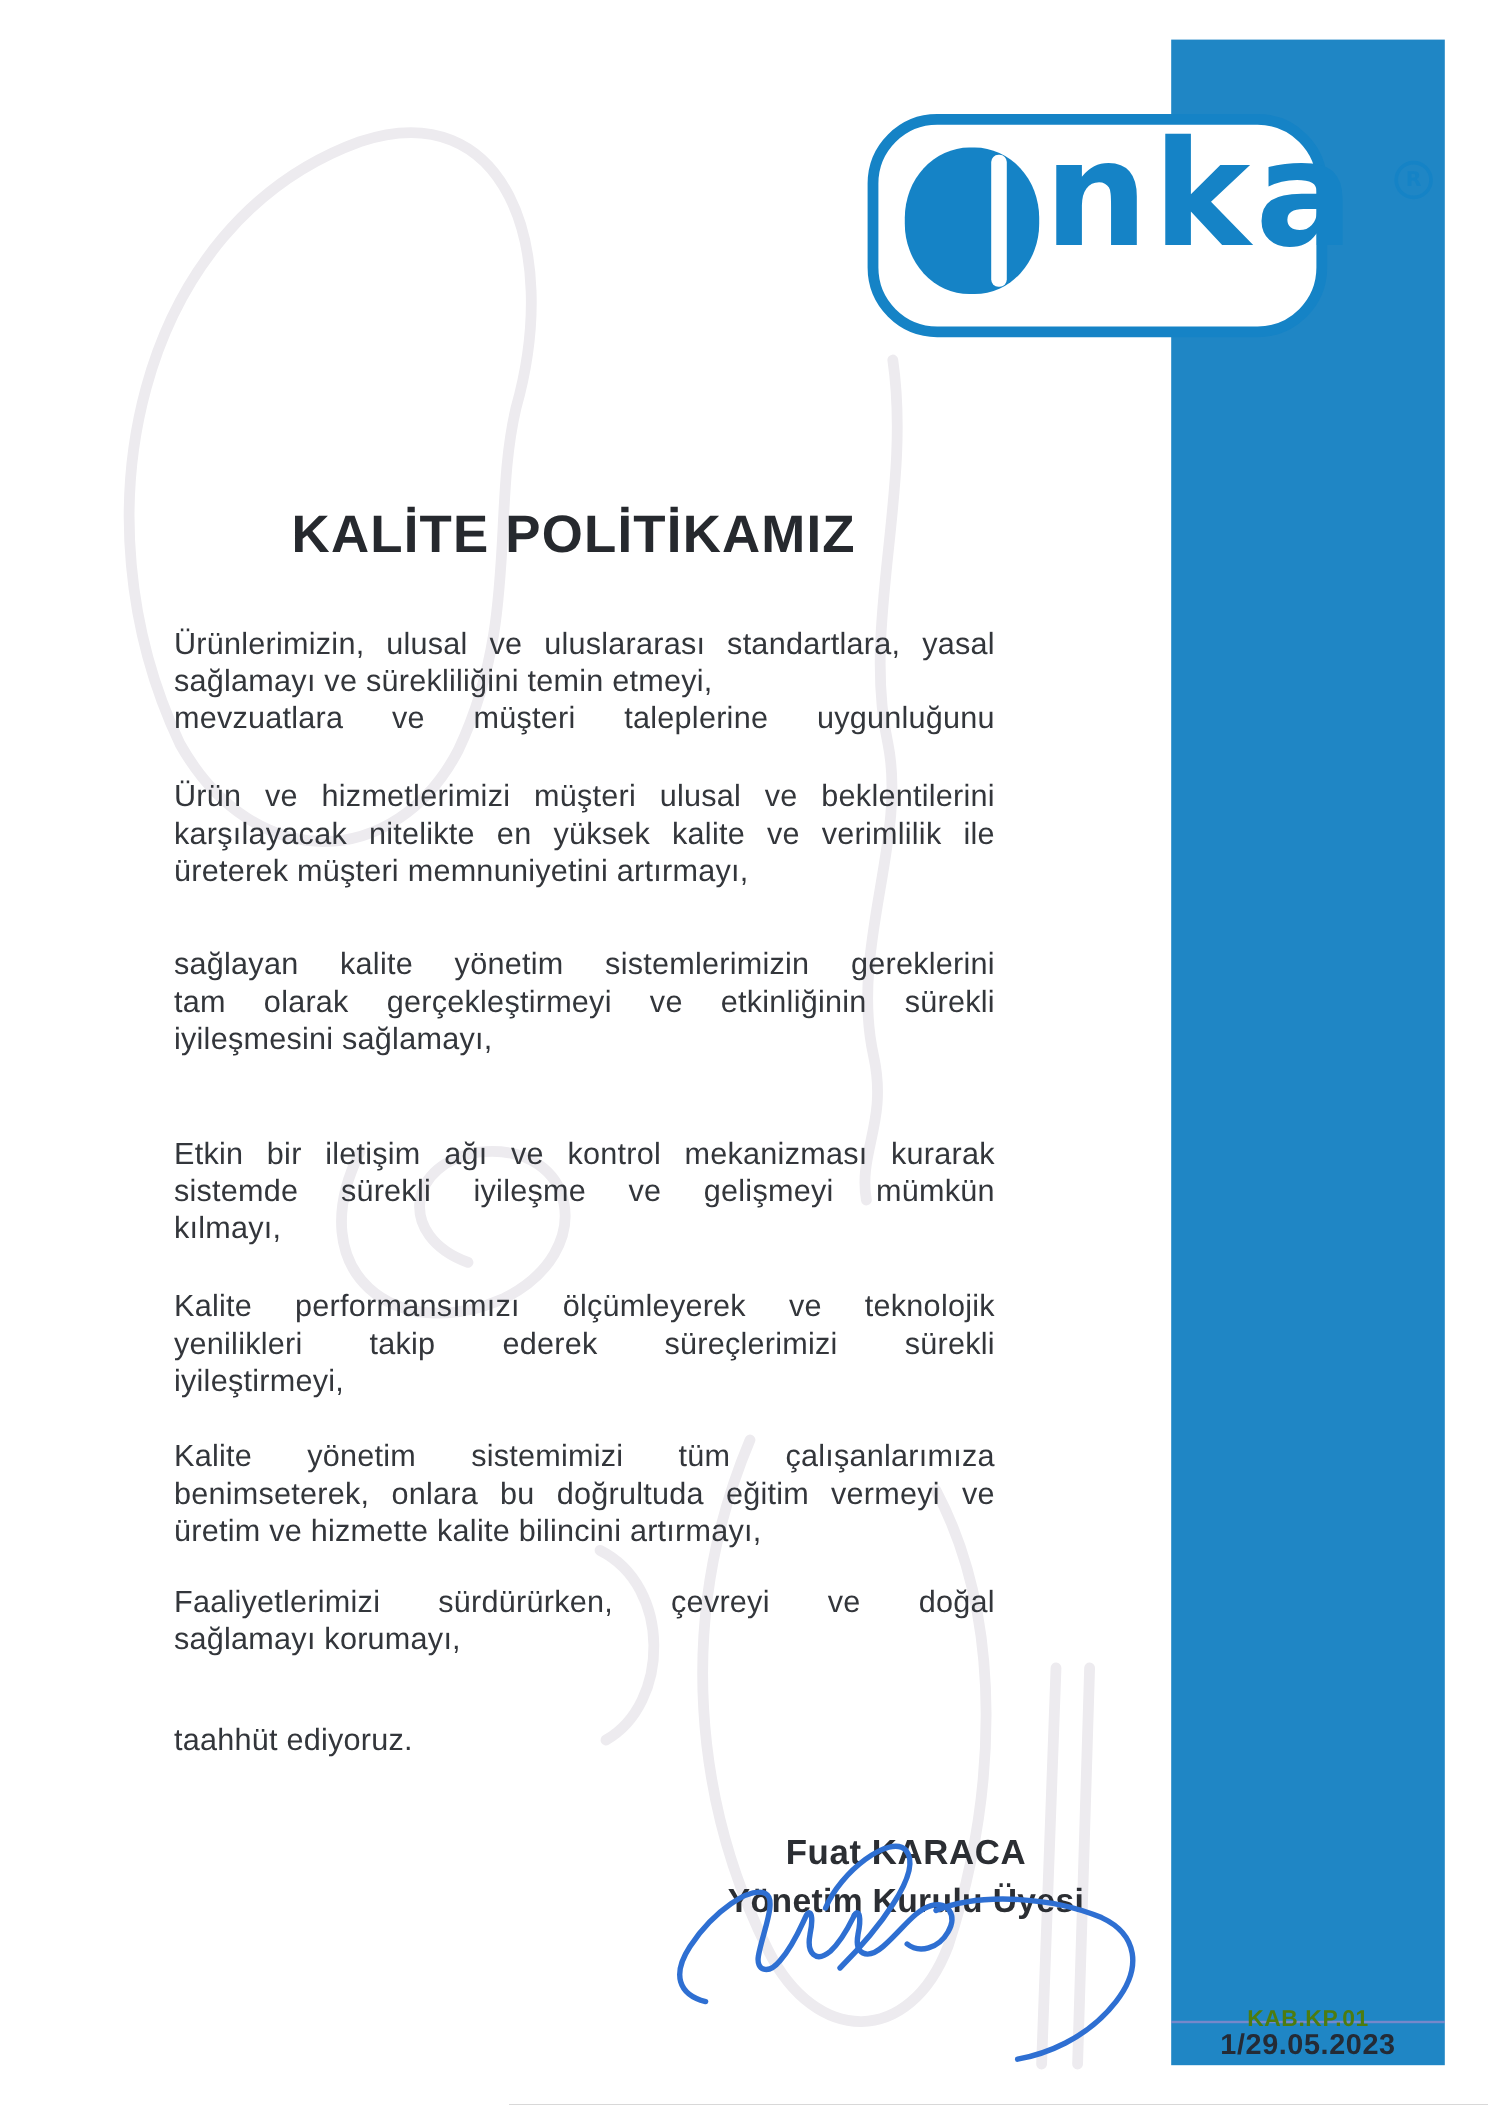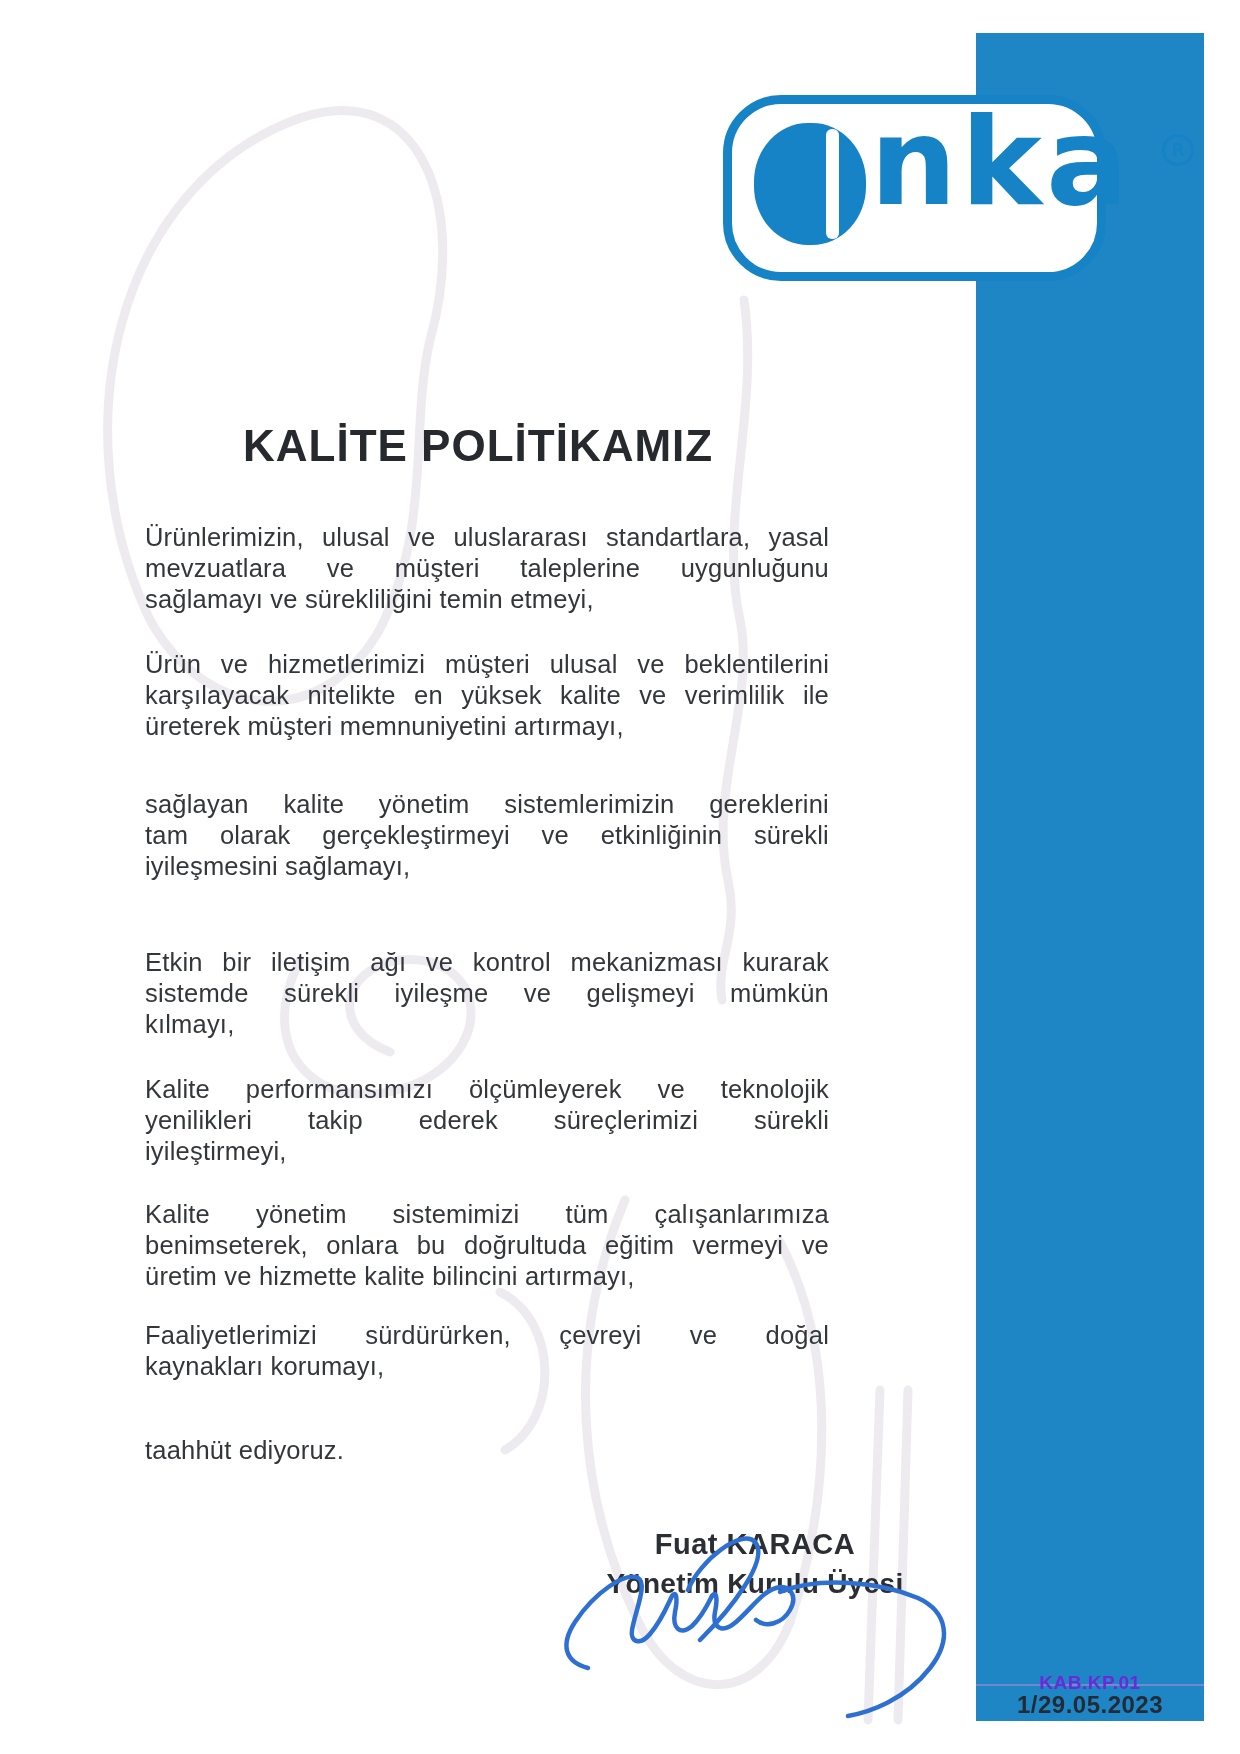--- a/index.html
+++ b/index.html
@@ -84,21 +84,21 @@
   .sig-role{font-size:28px;font-weight:bold;margin-top:7px;letter-spacing:.3px;}
   .sig-ink{position:absolute;left:0;top:0;z-index:3;}
 
   
   .doc-code{
     position:absolute;z-index:2;
     left:976px;top:1672px;width:228px;
     text-align:center;line-height:22px;
     font-weight:bold;
   }
-  .doc-code .code{font-size:19px;color:#6d28d9;letter-spacing:.5px;}
+  .doc-code .code{font-size:19px;color:#4d7c0f;letter-spacing:.5px;}
   .doc-code .date{font-size:24px;color:#242b36;letter-spacing:.5px;}
 </style>
 </head>
 <body>
 
 <div class="page">
 
   <svg class="watermark" width="1240" height="1754" viewBox="0 0 1240 1754">
     <g fill="none" stroke="#edebef" stroke-width="9" stroke-linecap="round">
       <path d="M 150 620 C 60 430, 115 185, 300 118 C 420 78, 468 205, 430 340 C 410 425, 432 520, 382 625 C 330 725, 212 730, 150 620 Z"></path>
@@ -119,22 +119,22 @@
     </div>
     <div class="logo-rest">nka</div>
     <div class="logo-reg">R</div>
   </div>
 
   <div class="doc-title">KALİTE POLİTİKAMIZ</div>
 
   <div>
       <div class="para" style="top: 522px;">
         <div class="line just">Ürünlerimizin, ulusal ve uluslararası standartlara, yasal</div>
+        <div class="line">sağlamayı ve sürekliliğini temin etmeyi,</div>
         <div class="line just">mevzuatlara ve müşteri taleplerine uygunluğunu</div>
-        <div class="line">sağlamayı ve sürekliliğini temin etmeyi,</div>
       </div>
       <div class="para" style="top: 649px;">
         <div class="line just">Ürün ve hizmetlerimizi müşteri ulusal ve beklentilerini</div>
         <div class="line just">karşılayacak nitelikte en yüksek kalite ve verimlilik ile</div>
         <div class="line">üreterek müşteri memnuniyetini artırmayı,</div>
       </div>
       <div class="para" style="top: 789px;">
         <div class="line just">sağlayan kalite yönetim sistemlerimizin gereklerini</div>
         <div class="line just">tam olarak gerçekleştirmeyi ve etkinliğinin sürekli</div>
         <div class="line">iyileşmesini sağlamayı,</div>
@@ -149,21 +149,21 @@
         <div class="line just">yenilikleri takip ederek süreçlerimizi sürekli</div>
         <div class="line">iyileştirmeyi,</div>
       </div>
       <div class="para" style="top: 1199px;">
         <div class="line just">Kalite yönetim sistemimizi tüm çalışanlarımıza</div>
         <div class="line just">benimseterek, onlara bu doğrultuda eğitim vermeyi ve</div>
         <div class="line">üretim ve hizmette kalite bilincini artırmayı,</div>
       </div>
       <div class="para" style="top: 1320px;">
         <div class="line just">Faaliyetlerimizi sürdürürken, çevreyi ve doğal</div>
-        <div class="line">kaynakları korumayı,</div>
+        <div class="line">sağlamayı korumayı,</div>
       </div>
       <div class="para" style="top: 1435px;">
         <div class="line">taahhüt ediyoruz.</div>
       </div>
     </div>
 
   <div class="sig-block">
     <div class="sig-name">Fuat KARACA</div>
     <div class="sig-role">Yönetim Kurulu Üyesi</div>
   </div>

